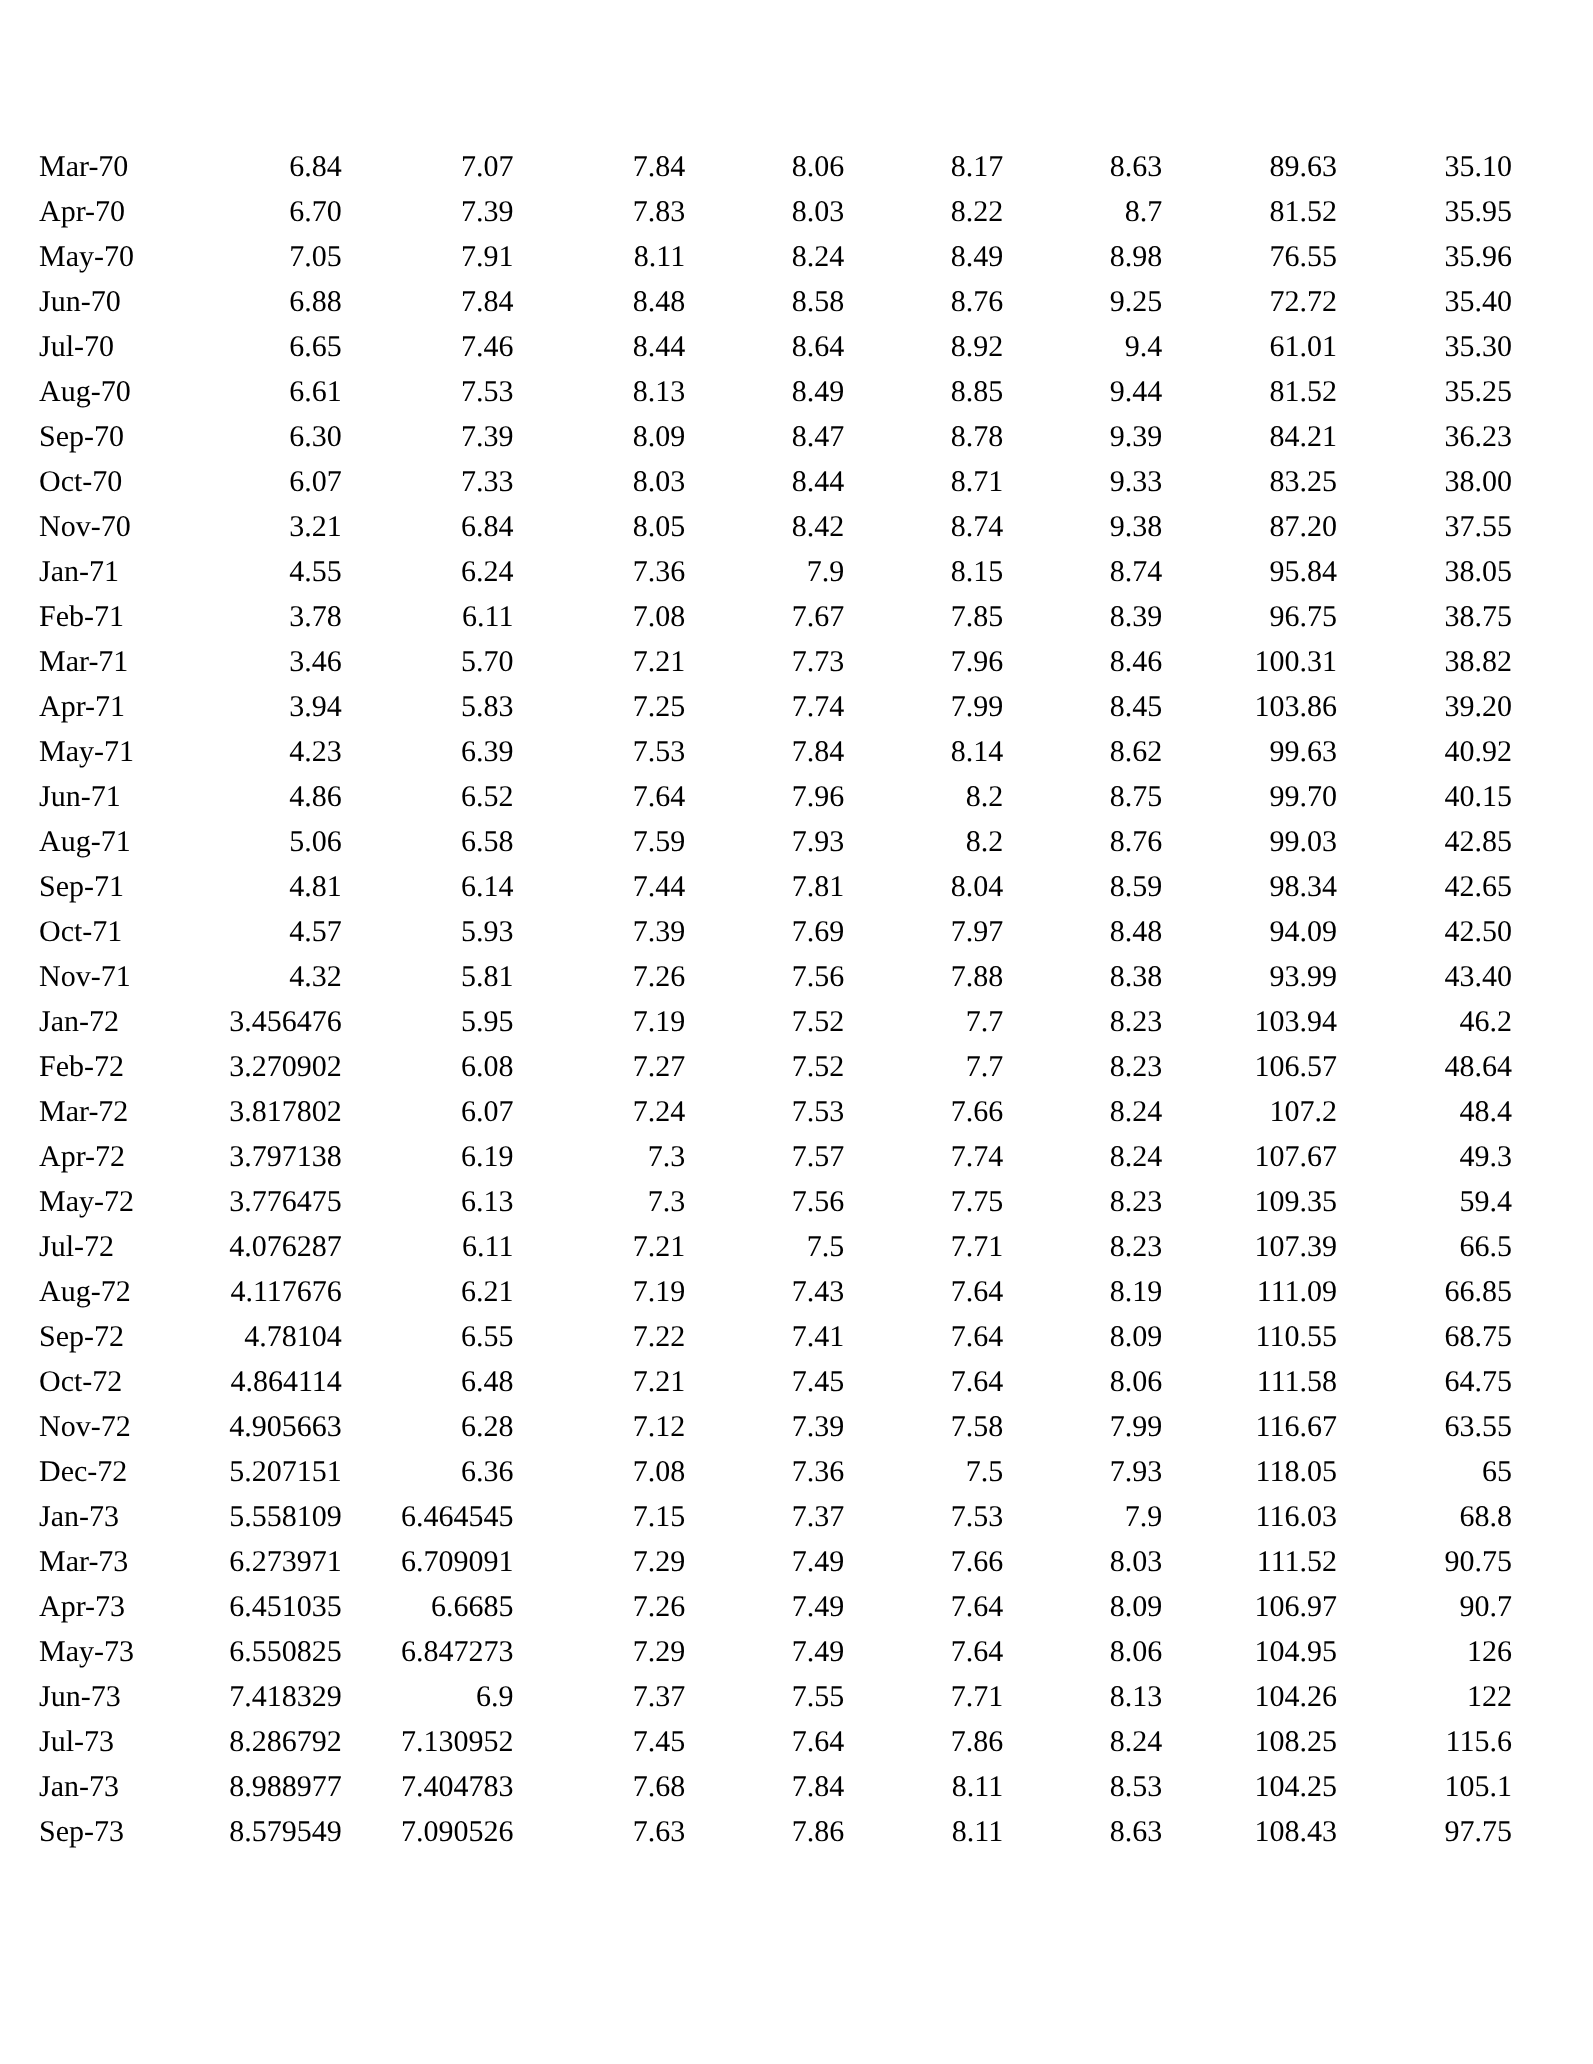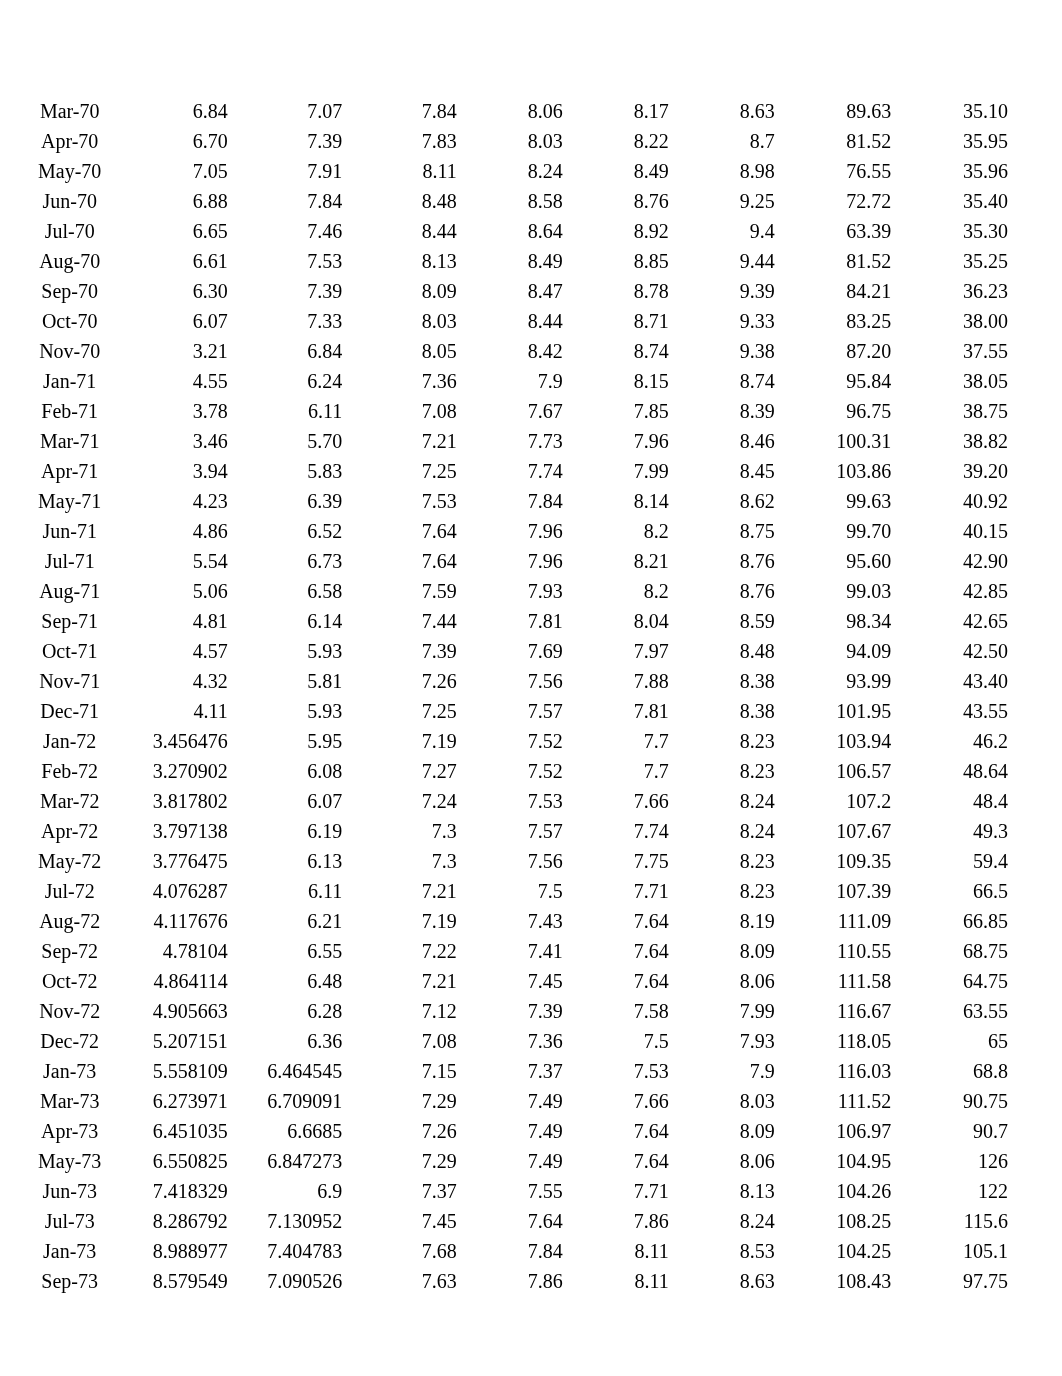--- a/index.html
+++ b/index.html
@@ -22,21 +22,21 @@
     table-layout: fixed;
   }
   td {
     padding: 3.5px 4px;
     vertical-align: baseline;
     text-align: right;
     font-variant-numeric: tabular-nums;
     white-space: nowrap;
   }
   td.label {
-    text-align: center;
+    text-align: left;
     width: 90px;
   }
   .c1 { width: 108px; }
   .c2 { width: 108px; }
   .c3 { width: 108px; }
   .c4 { width: 100px; }
   .c5 { width: 100px; }
   .c6 { width: 100px; }
   .c7 { width: 110px; }
   .c8 { width: 110px; }
@@ -103,21 +103,21 @@
           <td>35.40</td>
         </tr>
         <tr>
           <td class="label">Jul-70</td>
           <td>6.65</td>
           <td>7.46</td>
           <td>8.44</td>
           <td>8.64</td>
           <td>8.92</td>
           <td>9.4</td>
-          <td>63.39</td>
+          <td>61.01</td>
           <td>35.30</td>
         </tr>
         <tr>
           <td class="label">Aug-70</td>
           <td>6.61</td>
           <td>7.53</td>
           <td>8.13</td>
           <td>8.49</td>
           <td>8.85</td>
           <td>9.44</td>
@@ -217,31 +217,20 @@
           <td>4.86</td>
           <td>6.52</td>
           <td>7.64</td>
           <td>7.96</td>
           <td>8.2</td>
           <td>8.75</td>
           <td>99.70</td>
           <td>40.15</td>
         </tr>
         <tr>
-          <td class="label">Jul-71</td>
-          <td>5.54</td>
-          <td>6.73</td>
-          <td>7.64</td>
-          <td>7.96</td>
-          <td>8.21</td>
-          <td>8.76</td>
-          <td>95.60</td>
-          <td>42.90</td>
-        </tr>
-        <tr>
           <td class="label">Aug-71</td>
           <td>5.06</td>
           <td>6.58</td>
           <td>7.59</td>
           <td>7.93</td>
           <td>8.2</td>
           <td>8.76</td>
           <td>99.03</td>
           <td>42.85</td>
         </tr>
@@ -272,31 +261,20 @@
           <td>4.32</td>
           <td>5.81</td>
           <td>7.26</td>
           <td>7.56</td>
           <td>7.88</td>
           <td>8.38</td>
           <td>93.99</td>
           <td>43.40</td>
         </tr>
         <tr>
-          <td class="label">Dec-71</td>
-          <td>4.11</td>
-          <td>5.93</td>
-          <td>7.25</td>
-          <td>7.57</td>
-          <td>7.81</td>
-          <td>8.38</td>
-          <td>101.95</td>
-          <td>43.55</td>
-        </tr>
-        <tr>
           <td class="label">Jan-72</td>
           <td>3.456476</td>
           <td>5.95</td>
           <td>7.19</td>
           <td>7.52</td>
           <td>7.7</td>
           <td>8.23</td>
           <td>103.94</td>
           <td>46.2</td>
         </tr>

